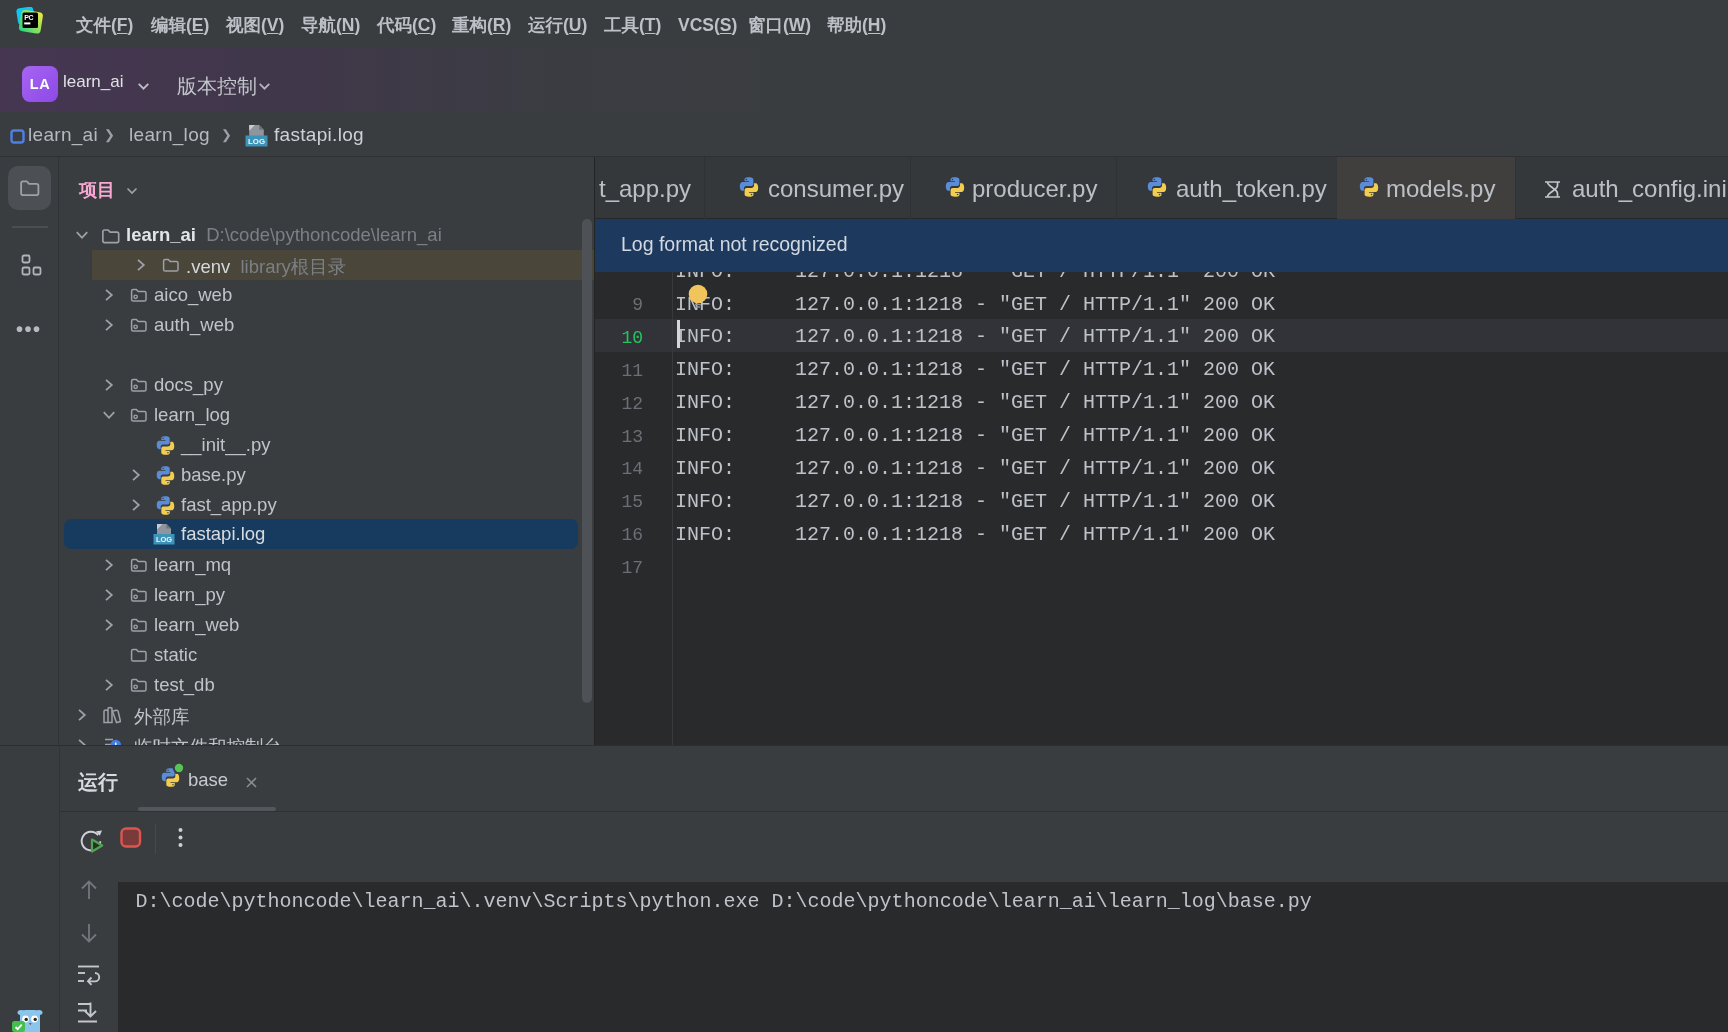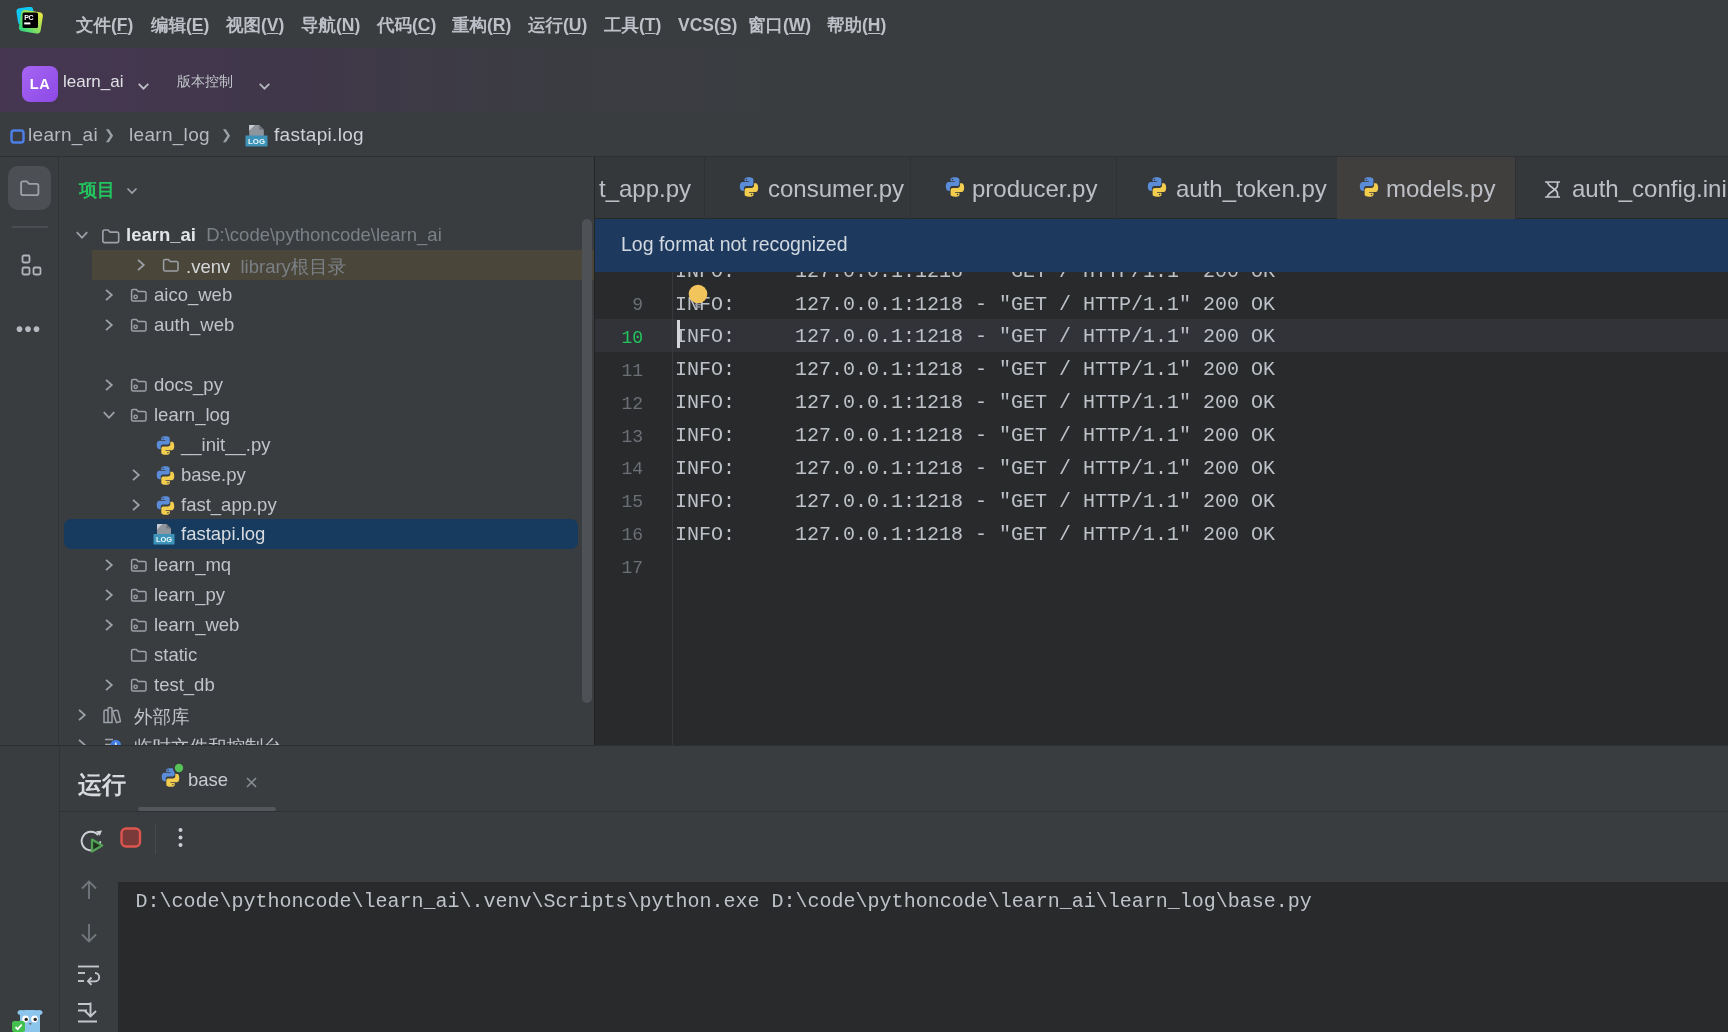--- a/index.html
+++ b/index.html
@@ -11,33 +11,33 @@
 #menubar{left:0;top:0;width:1728px;height:48px;background:#3a3d40;}
 .mitem{position:absolute;top:13px;font-size:17.5px;color:#bdc0c6;white-space:nowrap;font-weight:bold;}
 .mitem u{text-decoration:underline;text-underline-offset:2px;}
 
 #toolbar{left:0;top:48px;width:1728px;height:64px;
 background:linear-gradient(90deg,#463652 0%,#40374a 16%,#3b3c42 32%,#3a3d40 45%);}
 #avatar{left:22px;top:18px;width:36px;height:36px;border-radius:8px;
 background:linear-gradient(135deg,#a765f3,#8c49e6);color:#fff;font-weight:bold;
 display:flex;align-items:center;justify-content:center;letter-spacing:.5px;font-size:14.5px;}
 #projname{left:63px;top:24px;font-size:17px;color:#dfe1e5;}
-#vcname{left:177px;top:25px;font-size:14px;color:#c3c6cb;}
+#vcname{left:177px;top:25px;font-size:20px;color:#c3c6cb;}
 .chev{position:absolute;width:15px;height:15px;}
 
 #crumbs{left:0;top:112px;width:1728px;height:45px;background:#3a3d40;border-bottom:1px solid #2e3033;}
 .crumb{position:absolute;top:11.5px;font-size:19px;letter-spacing:.3px;color:#b6bac0;}
 .csep{position:absolute;top:15px;font-size:13px;color:#9ba0a7;}
 
 #stripe{left:0;top:157px;width:59px;height:875px;background:#3a3d40;border-right:1px solid #313337;}
 #folderbtn{left:8px;top:9px;width:43px;height:44px;border-radius:10px;background:#4c4f53;
 display:flex;align-items:center;justify-content:center;}
 
 #tree{left:60px;top:157px;width:535px;height:588px;background:#3a3d40;overflow:hidden;}
-#treehdr{left:19px;top:21px;font-size:18px;font-weight:bold;color:#22c55e;}
+#treehdr{left:19px;top:21px;font-size:18px;font-weight:bold;color:#f9a8d4;}
 .trow{position:absolute;left:0;width:535px;height:30px;font-size:18.5px;color:#c0c3c9;}
 .trow .tx{position:absolute;top:4px;white-space:nowrap;}
 .trow svg{position:absolute;top:5px;}
 .dim{color:#7b8087;}
 .venvrow{background:#4a4639;margin-left:32px;}
 .selrow{background:#173b5e;border-radius:7px;left:4px;width:514px;}
 
 #edzone{left:594px;top:157px;width:1134px;height:588px;background:#292a2c;border-left:1px solid #232426;}
 #tabbar{left:0;top:0;width:1133px;height:62px;background:#35383b;border-bottom:1px solid #26282a;}
 .tab{position:absolute;top:18px;font-size:24px;color:#bcc0c6;white-space:nowrap;}
@@ -48,21 +48,21 @@
 #bannertext{position:absolute;left:26px;top:14px;font-size:19.5px;color:#d3d9e1;}
 
 #gutter-sep{left:77px;top:62px;width:1px;height:526px;background:#37393d;}
 #caretrow{left:0px;top:162px;width:1133px;height:33px;background:#313338;}
 .lnum{position:absolute;width:50px;text-align:right;font-family:"Liberation Mono",monospace;
 font-size:18px;color:#6b7077;}
 .eline{position:absolute;left:80px;font-family:"Liberation Mono",monospace;font-size:20px;
 color:#bdc1c8;white-space:pre;}
 
 #bottom{left:0;top:745px;width:1728px;height:287px;background:#3a3d40;border-top:1px solid #2c2e30;}
-#runlabel{left:78px;top:23px;font-size:24px;font-weight:bold;color:#d7dade;}
+#runlabel{left:78px;top:23px;font-size:20px;font-weight:bold;color:#d7dade;}
 #basetab{left:188px;top:23px;font-size:18.5px;color:#c7cad0;}
 #tabline{left:138px;top:61px;width:138px;height:4px;border-radius:2px;background:#53565a;}
 #console{left:118px;top:116px;width:1610px;height:182px;background:#292a2c;margin-top:20px;}
 #consgutter{left:60px;top:116px;width:58px;height:171px;background:#3a3d40;}
 .cline{position:absolute;font-family:"Liberation Mono",monospace;font-size:20px;color:#bec2c9;white-space:pre;}
 .icon{position:absolute;}
 </style>
 </head>
 <body>
 <div id="app">

